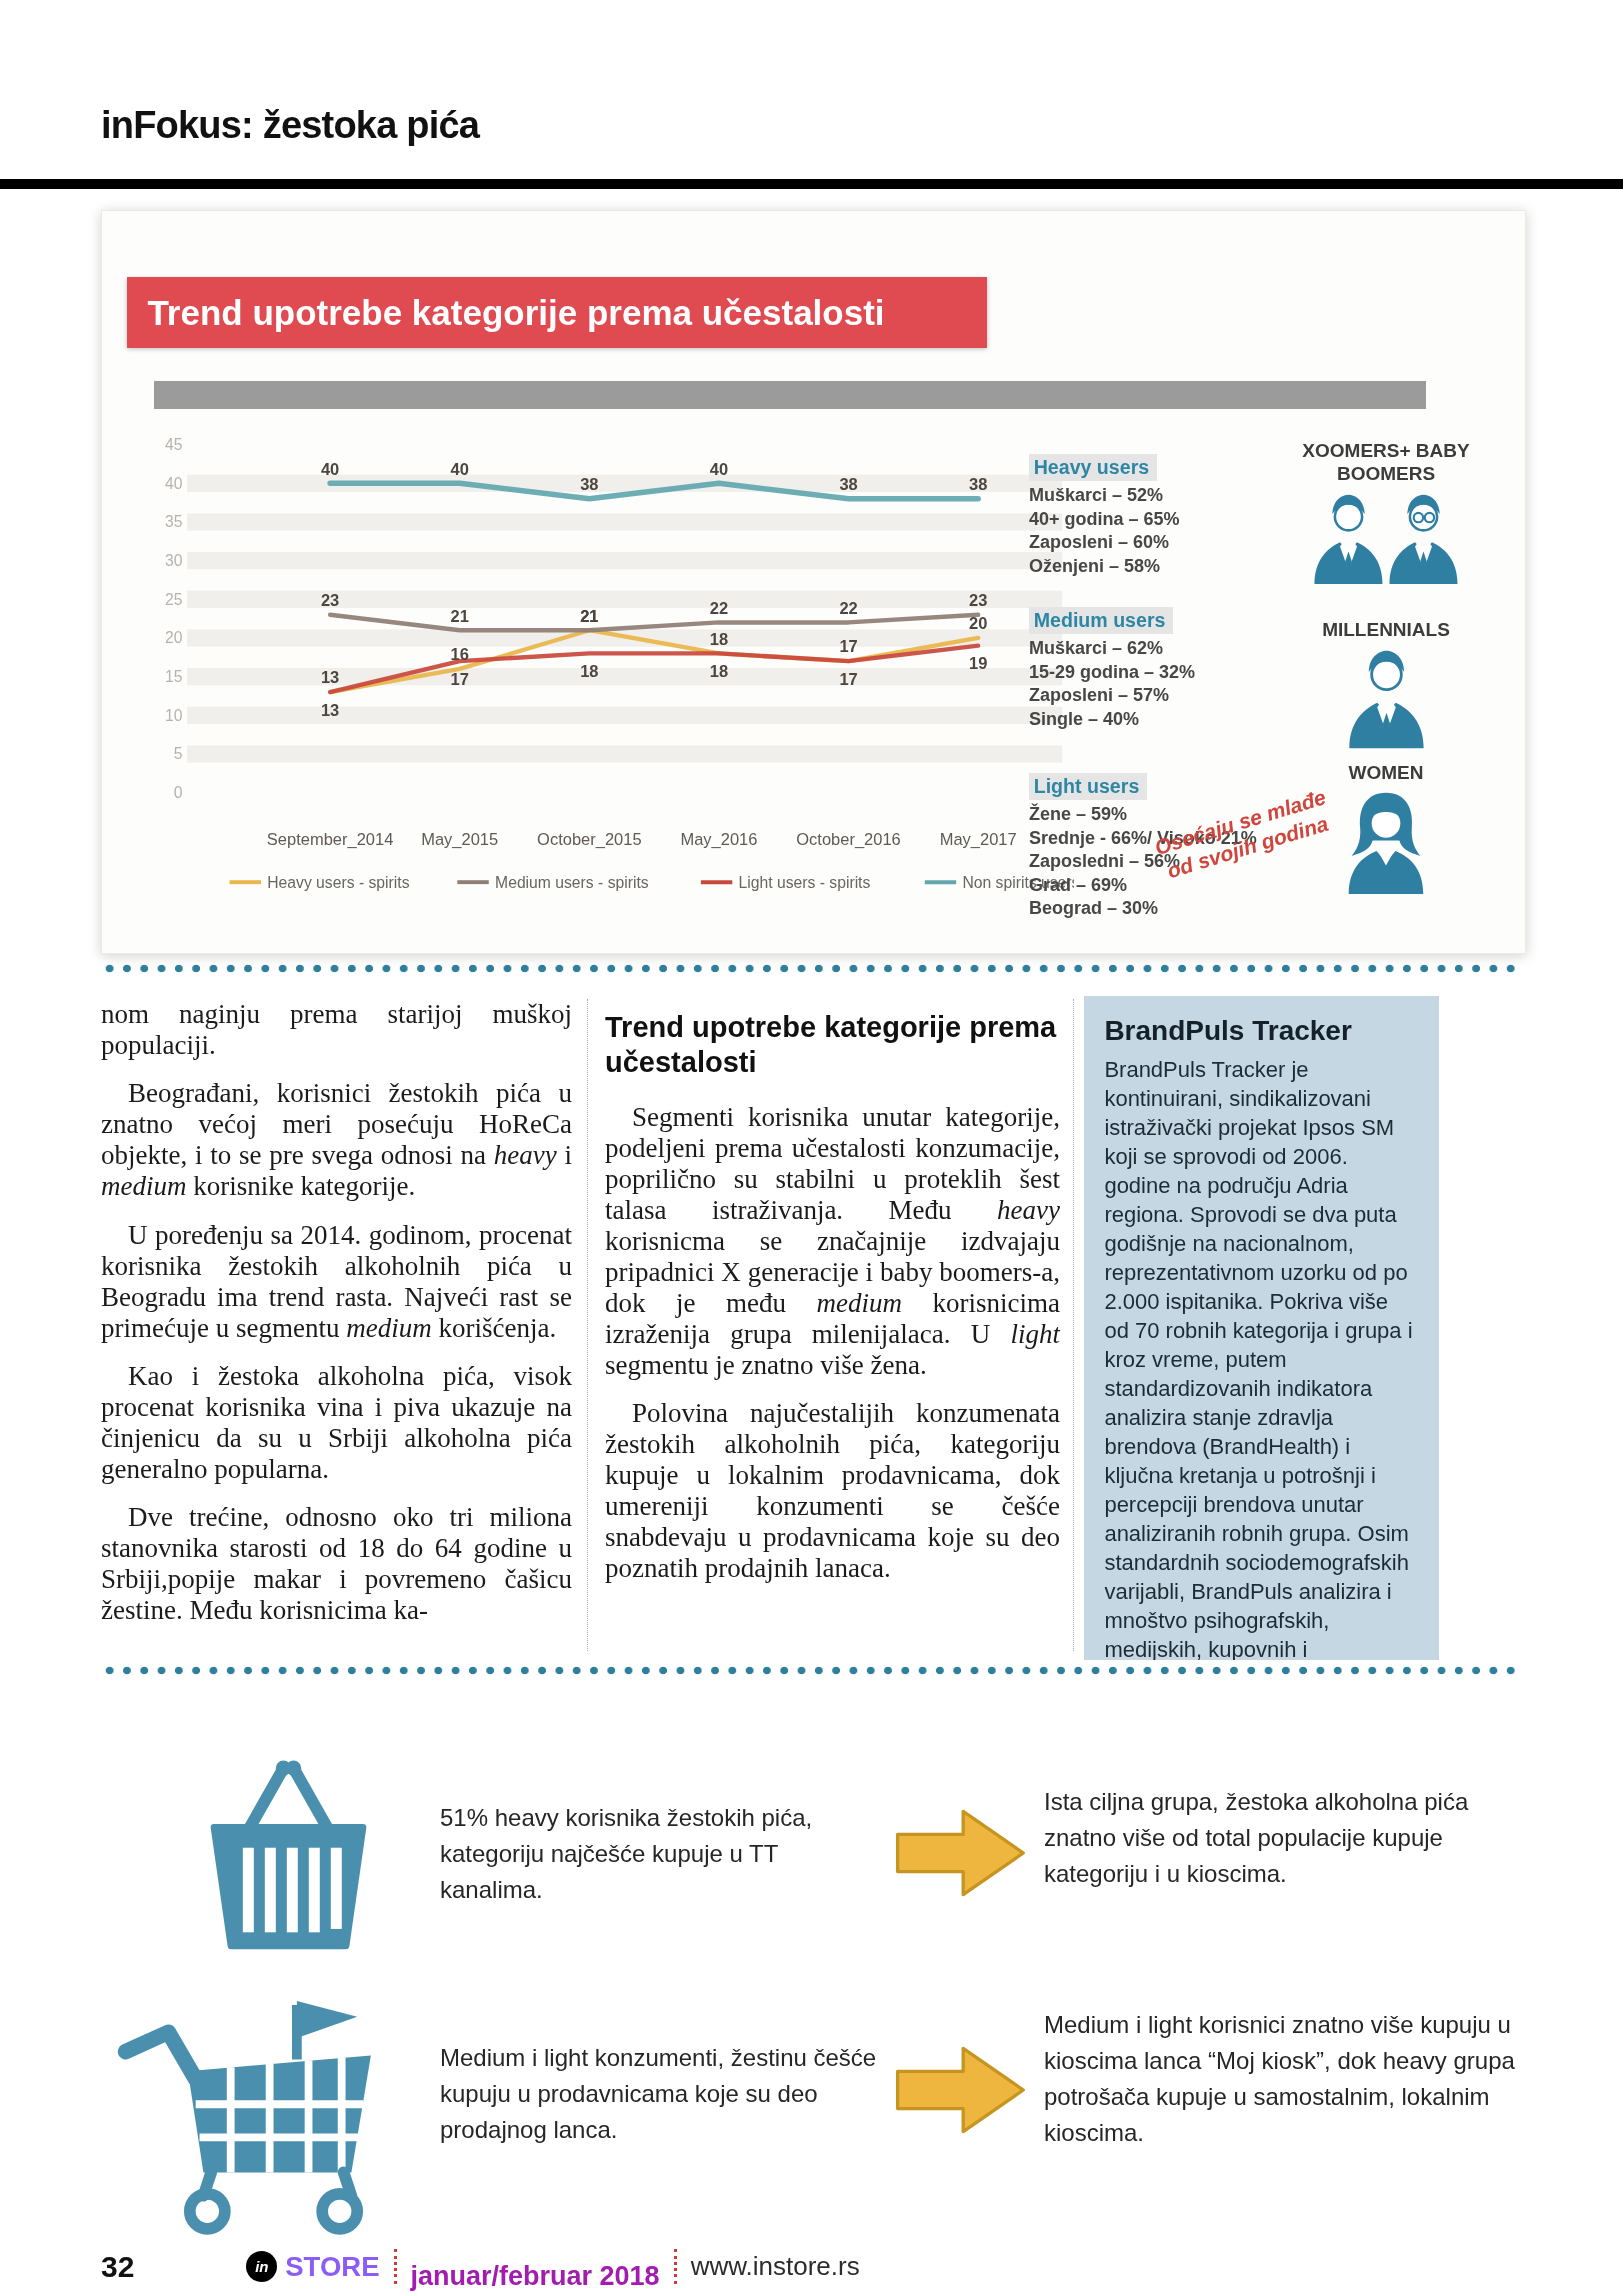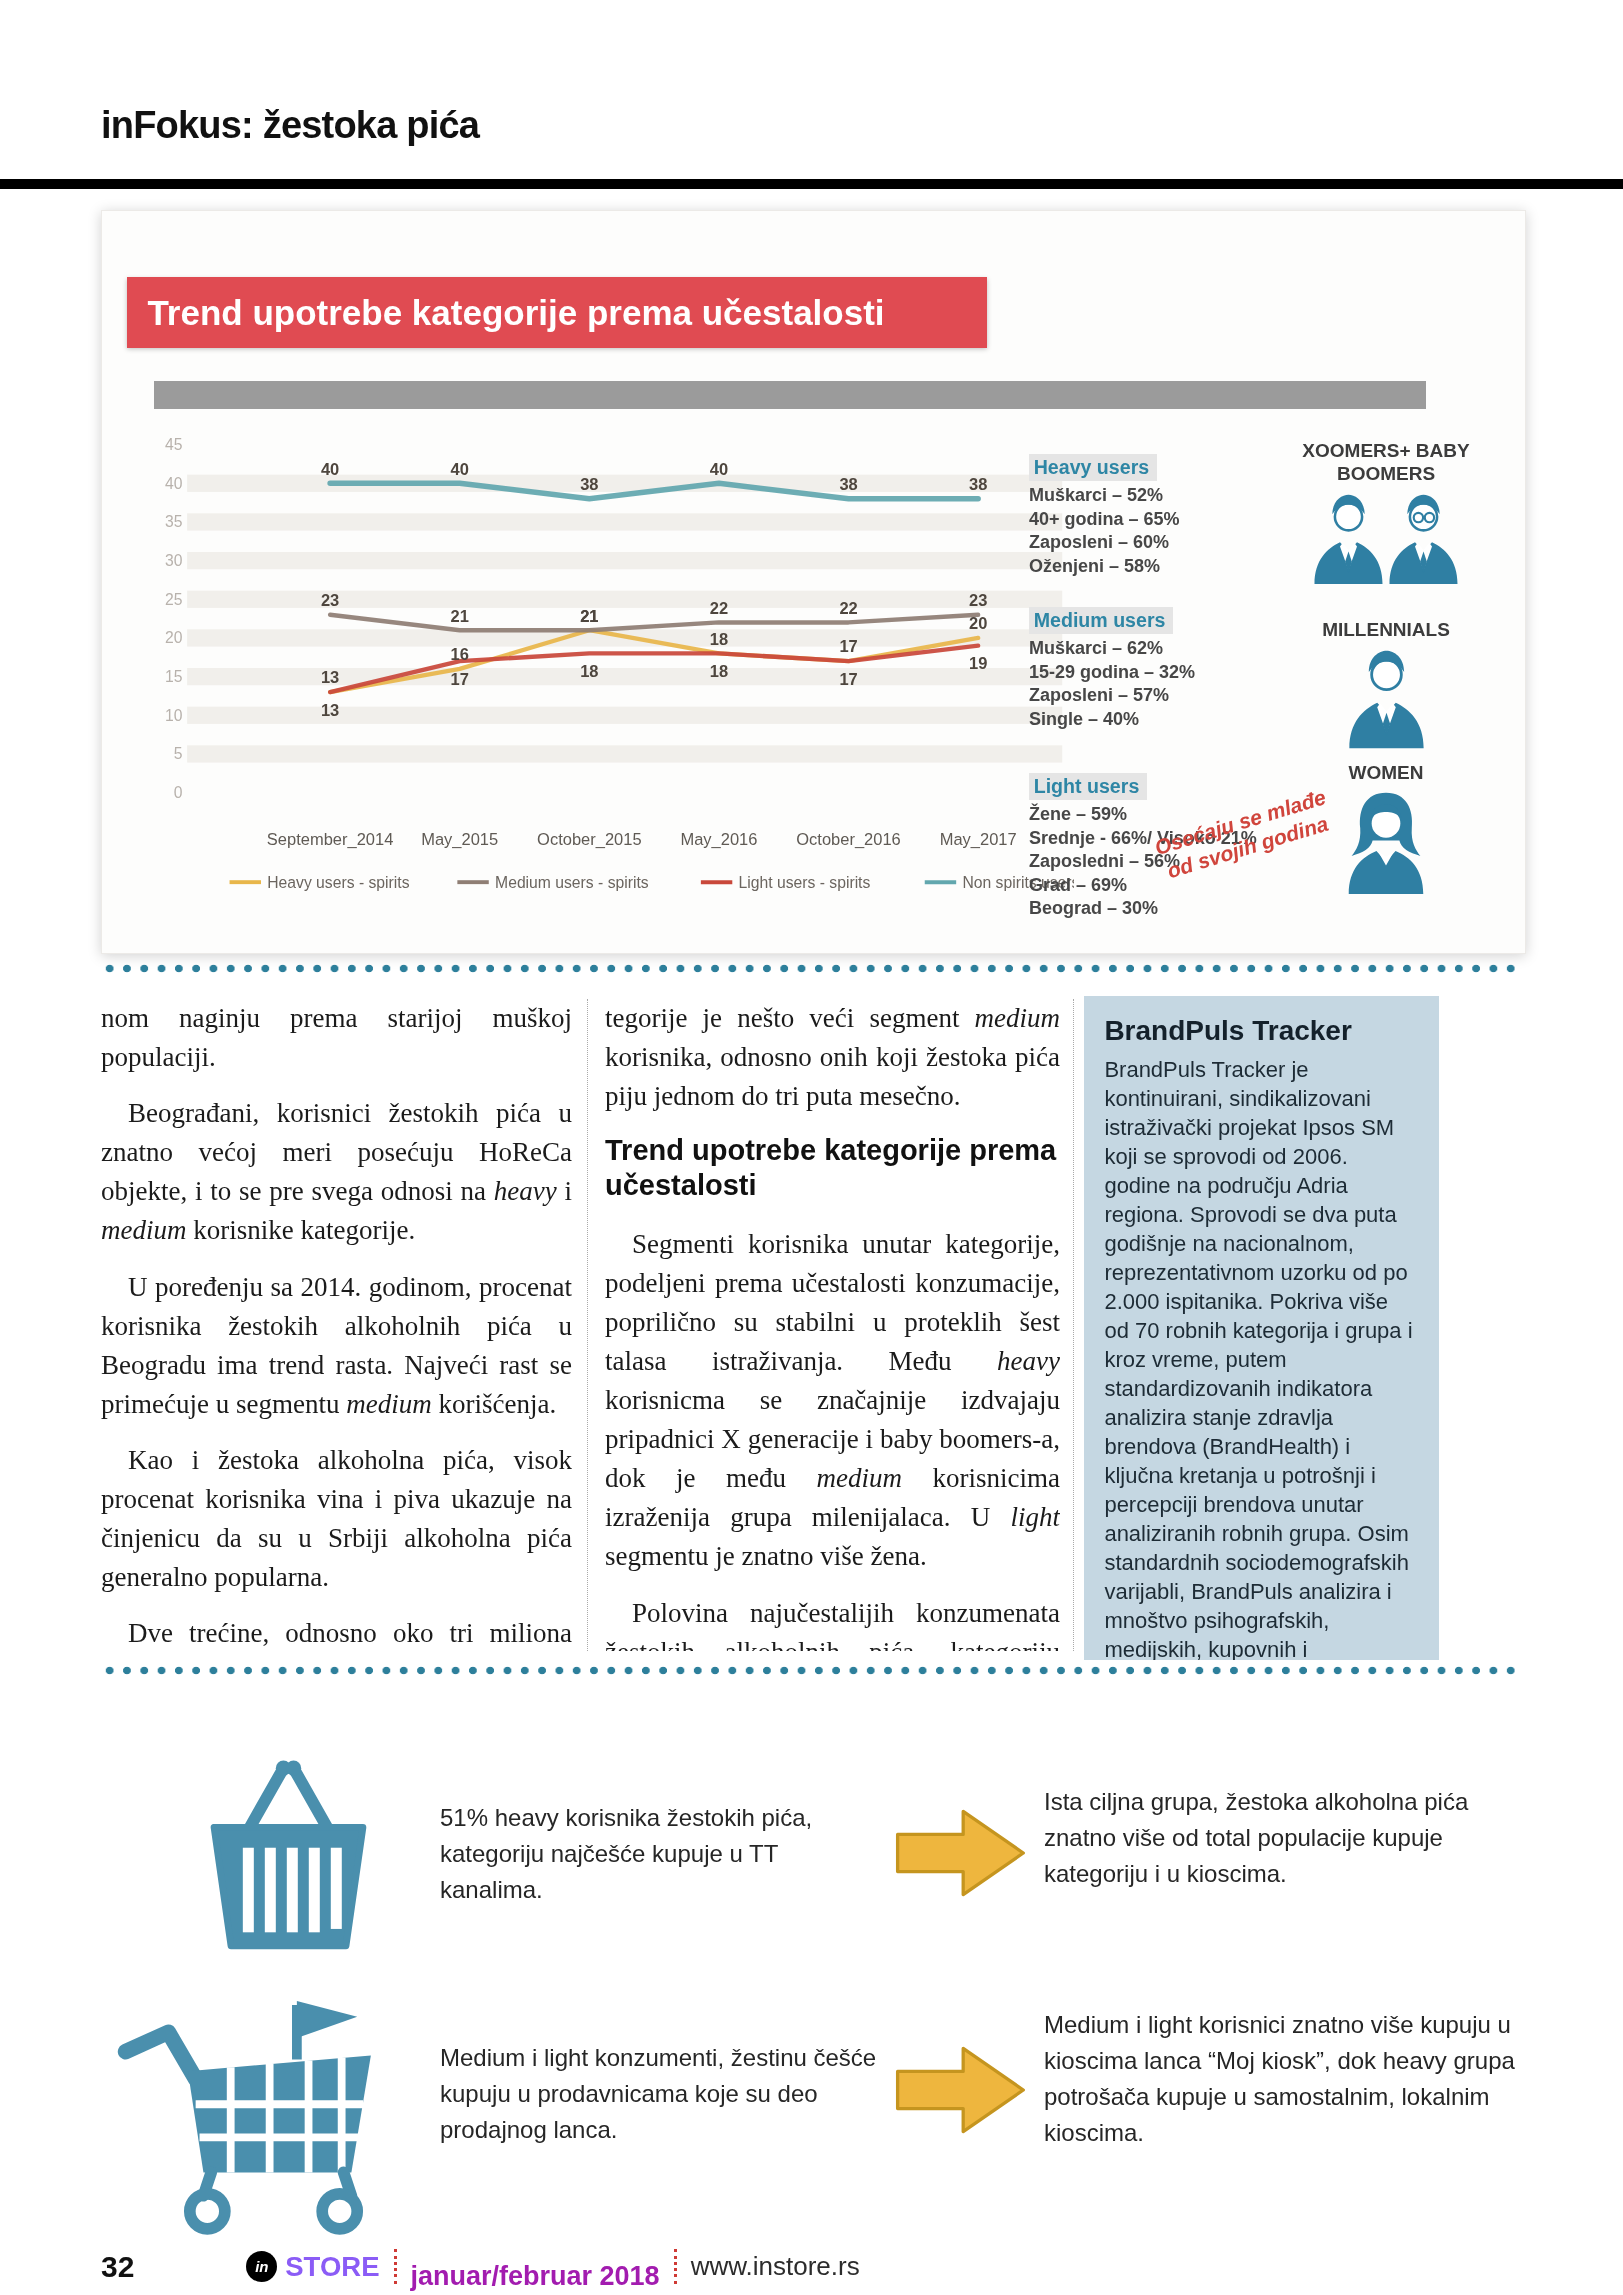--- a/index.html
+++ b/index.html
@@ -37,21 +37,21 @@
   
   .dots{position:absolute;left:101px;width:1423px;height:9.4px;
     background-image:radial-gradient(circle,#2d7f9b 3.5px,transparent 4.3px);
     background-size:17.3px 9.4px;background-repeat:repeat-x;}
   .d1{top:964px;} .d2{top:1666px;}
 
   
   .article-col{position:absolute;top:999px;height:652px;overflow:hidden;}
   .col1{left:101px;width:471px;}
   .col2{left:605px;width:455px;}
-  .article-col p{font-family:"Liberation Serif",serif;font-size:27px;line-height:39px;
+  .article-col p{font-family:"Liberation Serif",serif;font-size:27px;line-height:31px;
     color:#1b1b1b;text-align:justify;margin:0 0 17.3px 0;text-indent:27px;}
   .article-col p.noind{text-indent:0;}
   .article-col h3{font-family:"Liberation Sans",sans-serif;font-size:29px;line-height:35px;
     font-weight:bold;color:#111;margin:11px 0 22px 0;}
   .vsep{position:absolute;top:999px;height:652px;width:0;border-left:1.6px dotted #a9a9a9;}
   .v1{left:587px;} .v2{left:1073px;}
 
   .sidebar{position:absolute;left:1084px;top:996px;width:355px;height:664px;background:#c5d7e2;
     box-sizing:border-box;padding:19px 20.4px;overflow:hidden;}
   .sidebar-title{font-size:28px;font-weight:bold;color:#14212b;margin-bottom:7.9px;}
@@ -214,21 +214,20 @@
 
 <div class="article-col col1" id="col1">
     <p class="noind">nom naginju prema starijoj muškoj populaciji.</p>
     <p>Beograđani, korisnici žestokih pića u znatno većoj meri posećuju HoReCa objekte, i to se pre svega odnosi na <i>heavy</i> i <i>medium</i> korisnike kategorije.</p>
     <p>U poređenju sa 2014. godinom, procenat korisnika žestokih alkoholnih pića u Beogradu ima trend rasta. Najveći rast se primećuje u segmentu <i>medium</i> korišćenja.</p>
     <p>Kao i žestoka alkoholna pića, visok procenat korisnika vina i piva ukazuje na činjenicu da su u Srbiji alkoholna pića generalno popularna.</p>
     <p>Dve trećine, odnosno oko tri miliona stanovnika starosti od 18 do 64 godine u Srbiji,popije makar i povremeno čašicu žestine. Među korisnicima ka-</p>
   </div>
 <div class="vsep v1"></div>
 <div class="article-col col2" id="col2">
-    <p class="noind">tegorije je nešto veći segment <i>medium</i> korisnika, odnosno onih koji žestoka pića piju jednom do tri puta mesečno.</p>
     <h3>Trend upotrebe kategorije prema učestalosti</h3>
     <p>Segmenti korisnika unutar kategorije, podeljeni prema učestalosti konzumacije, poprilično su stabilni u proteklih šest talasa istraživanja. Među <i>heavy</i> korisnicma se značajnije izdvajaju pripadnici X generacije i baby boomers-a, dok je među <i>medium</i> korisnicima izraženija grupa milenijalaca. U <i>light</i> segmentu je znatno više žena.</p>
     <p>Polovina najučestalijih konzumenata žestokih alkoholnih pića, kategoriju kupuje u lokalnim prodavnicama, dok umereniji konzumenti se češće snabdevaju u prodavnicama koje su deo poznatih prodajnih lanaca.</p>
   </div>
 <div class="vsep v2"></div>
 
 <div class="sidebar">
   <div class="sidebar-title">BrandPuls Tracker</div>
   <div class="sidebar-body">BrandPuls Tracker je kontinuirani, sindikalizovani istraživački projekat Ipsos SM koji se sprovodi od 2006. godine na području Adria regiona. Sprovodi se dva puta godišnje na nacionalnom, reprezentativnom uzorku od po 2.000 ispitanika. Pokriva više od 70 robnih kategorija i grupa i kroz vreme, putem standardizovanih indikatora analizira stanje zdravlja brendova (BrandHealth) i ključna kretanja u potrošnji i percepciji brendova unutar analiziranih robnih grupa. Osim standardnih sociodemografskih varijabli, BrandPuls analizira i mnoštvo psihografskih, medijskih, kupovnih i karakteristika životnih stilova i osobenosti populacije na osnovu čega daje kvalitetan uvid u ciljne grupe i segmente potrošača čime proširuje „pogled“ na njihovo konzumentsko ponašanje i omogućava dugoročno marketing i komunikacijsko planiranje.</div>
 </div>

